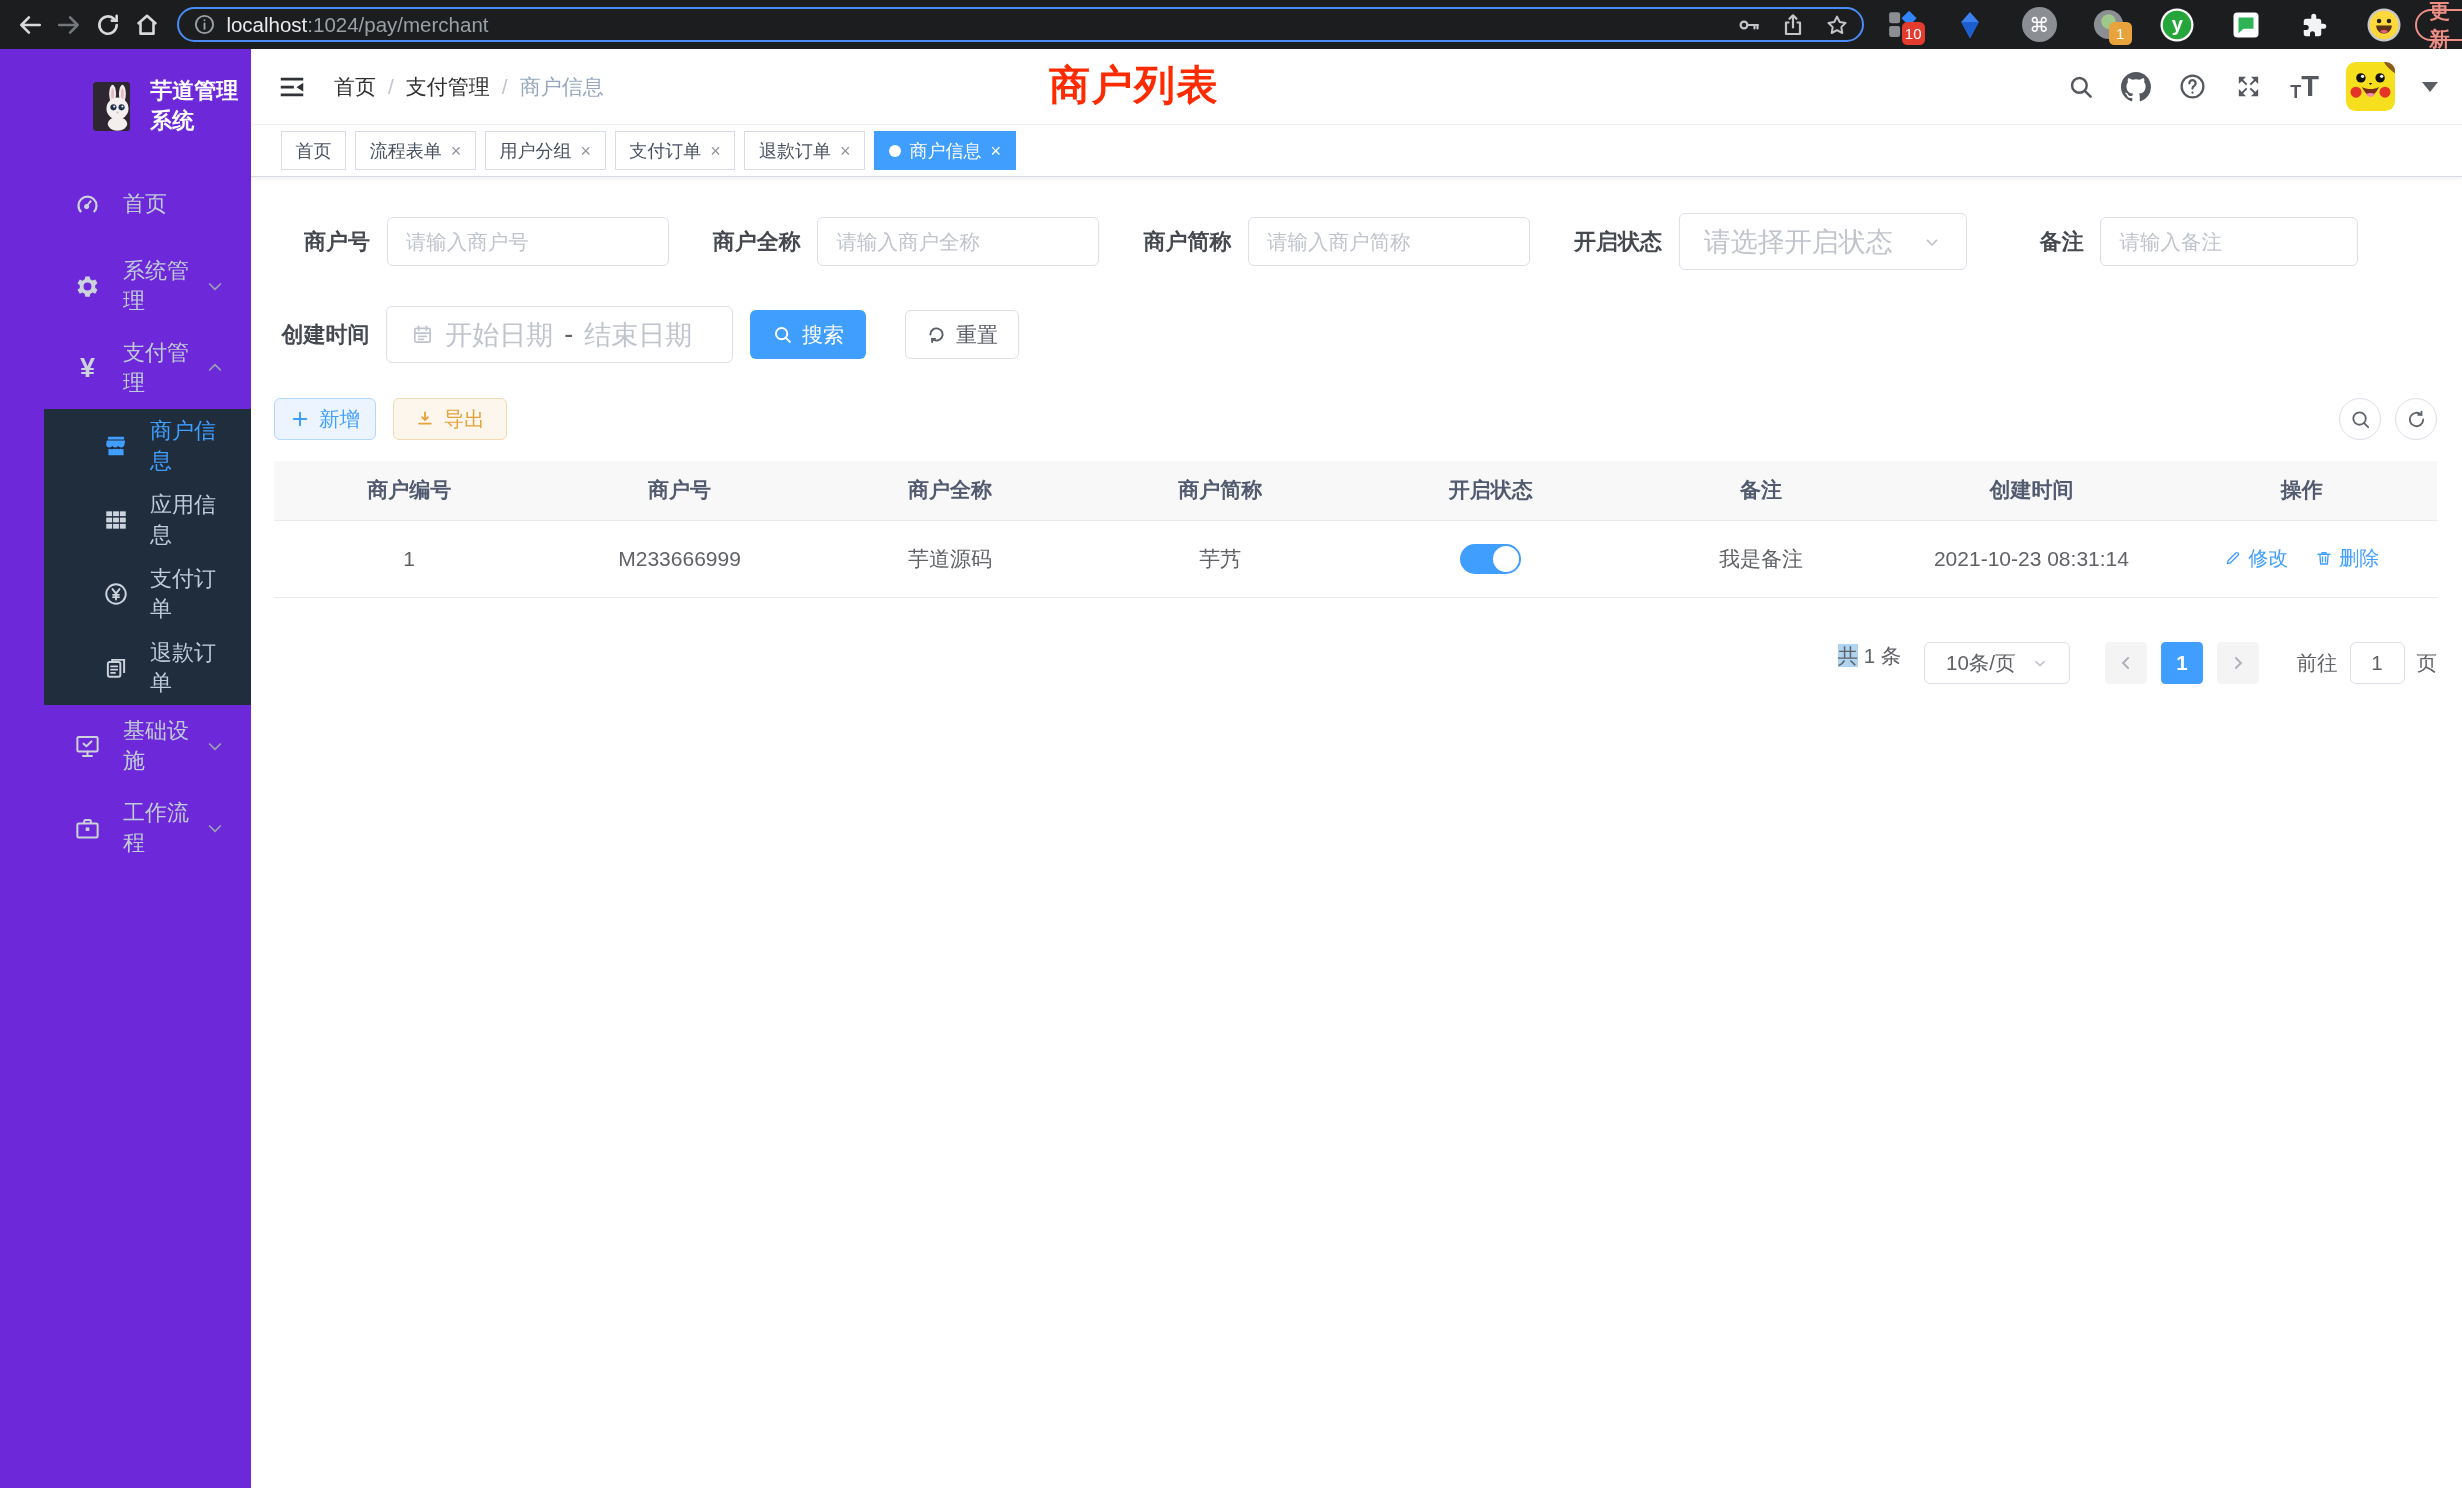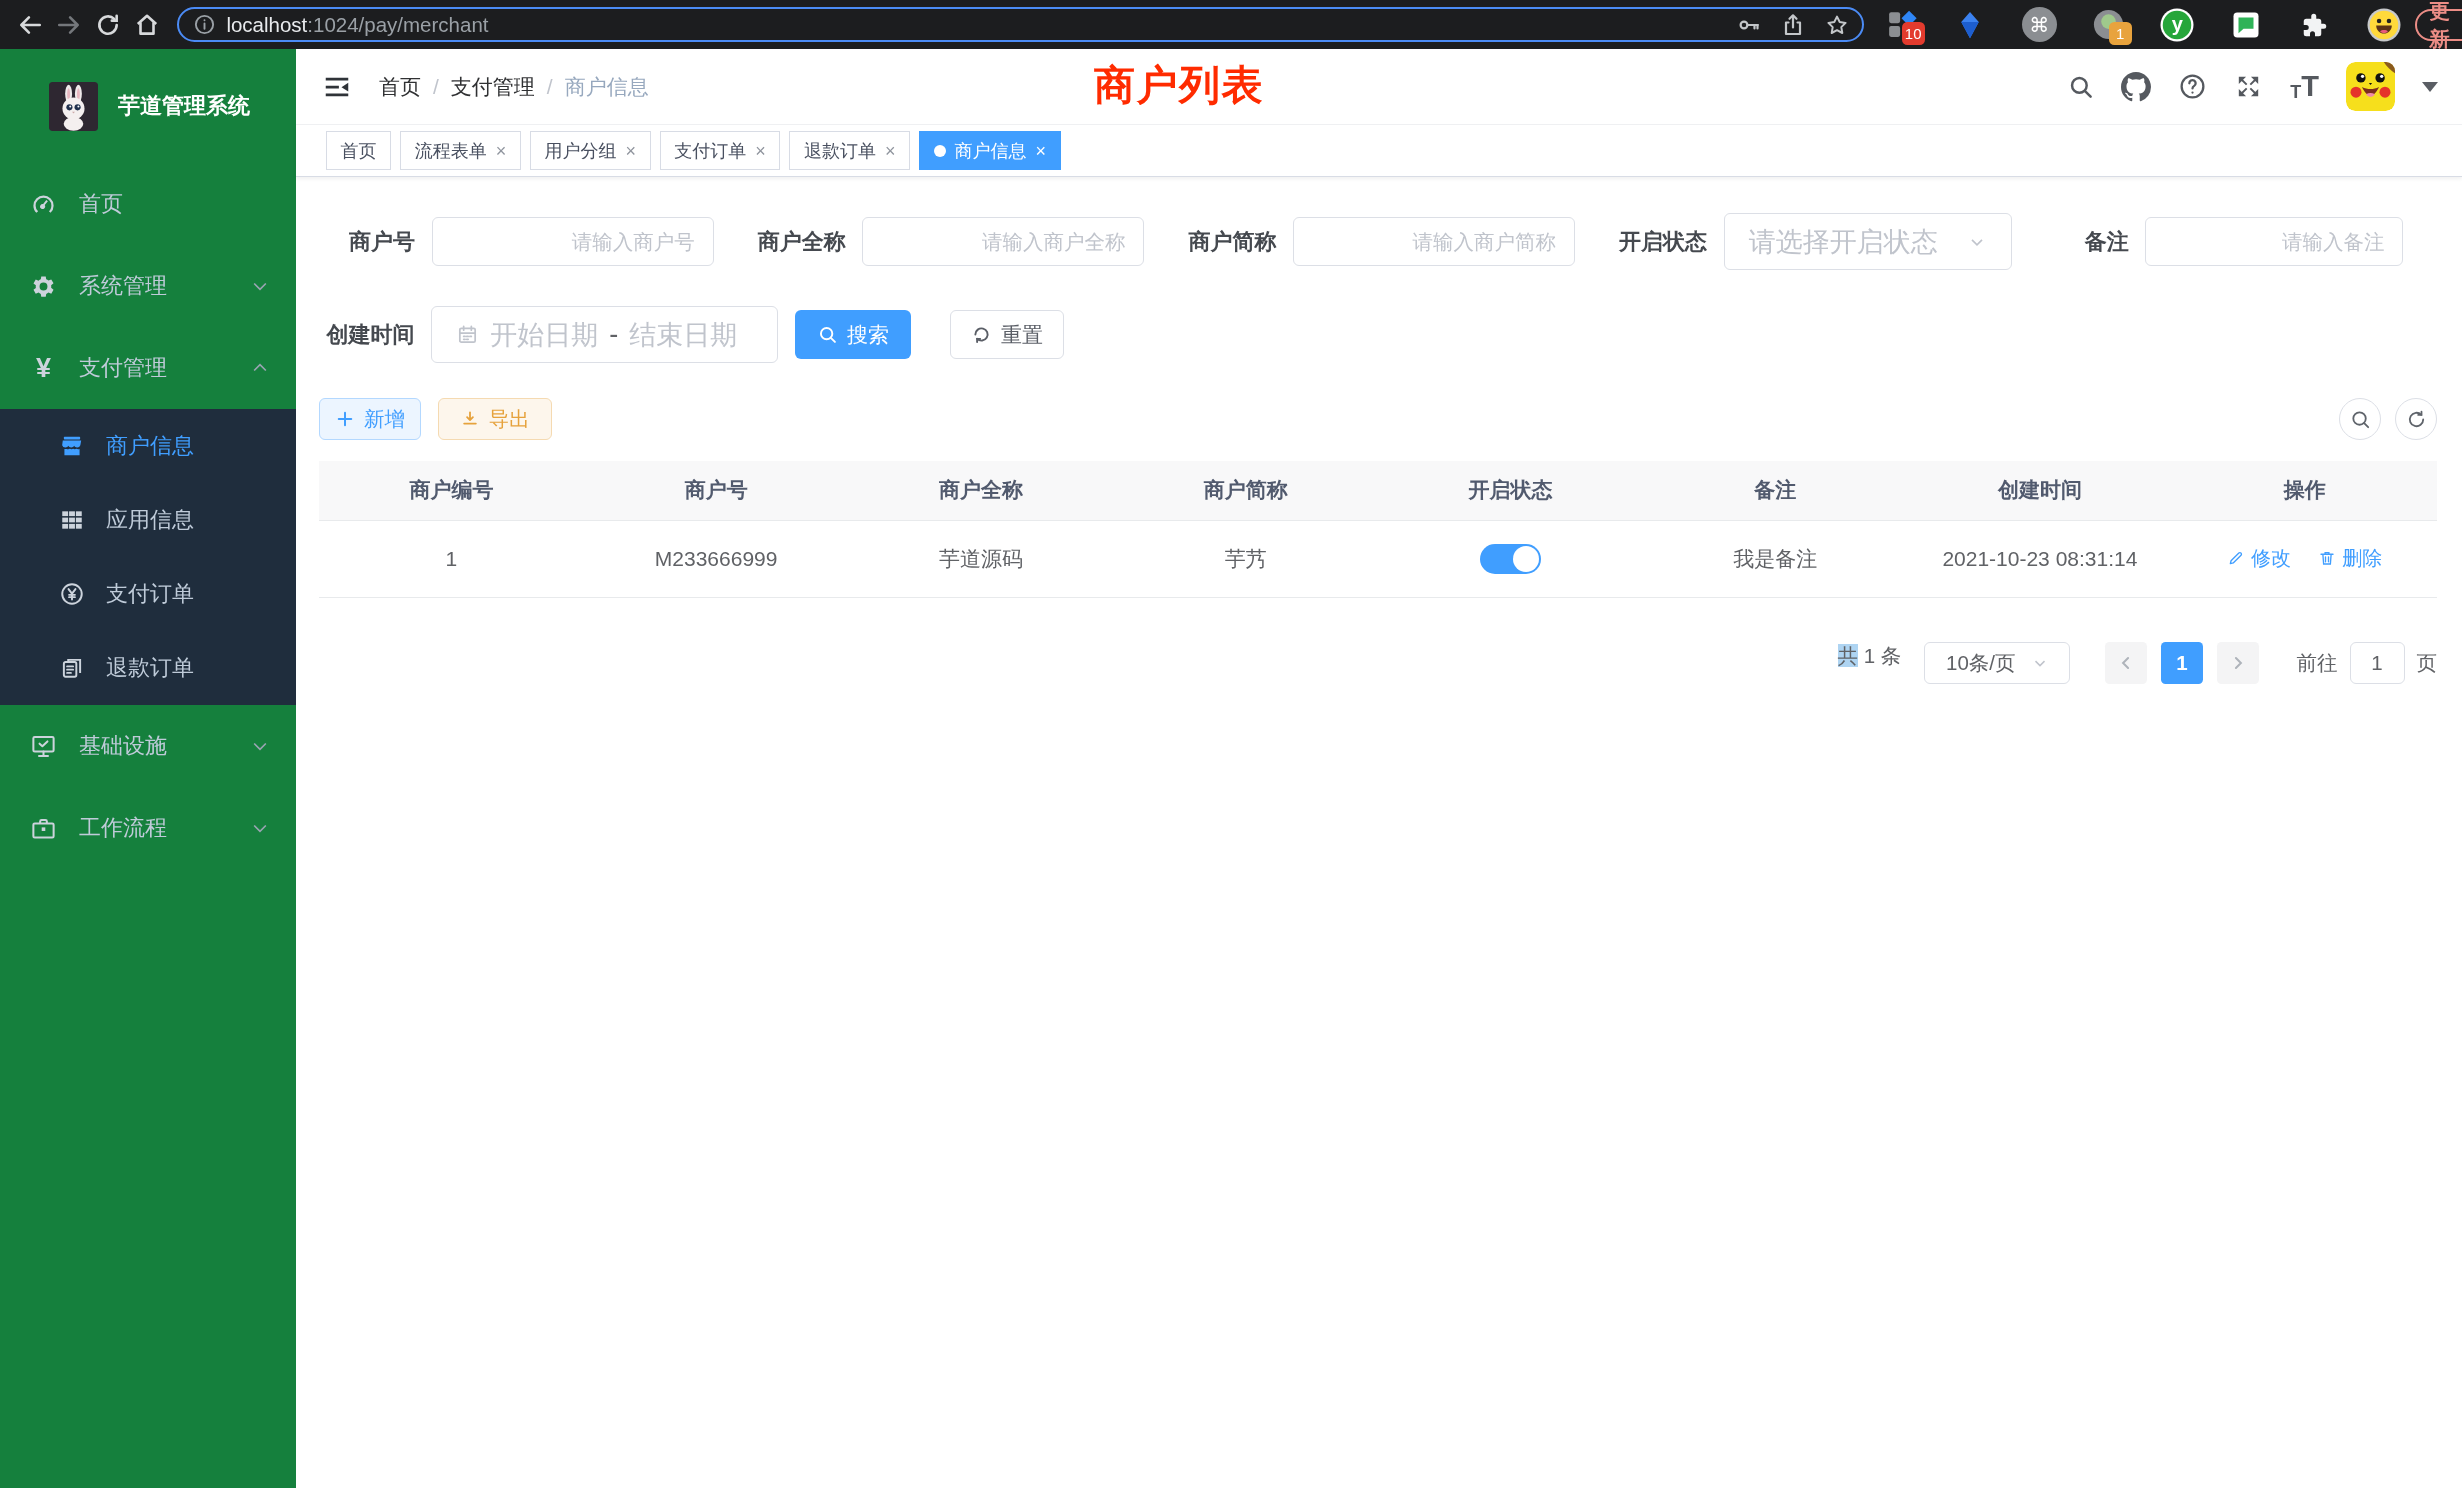--- a/index.html
+++ b/index.html
@@ -24,21 +24,21 @@
   .gray-circle { width:35px; height:35px; border-radius:50%; background:#8b8e92; display:flex; align-items:center; justify-content:center; color:#fff; }
   .update-pill { margin-left:12px; height:32px; border:2.3px solid #ec8d86; border-radius:17.4px; color:#ec8d86;
                  display:flex; align-items:center; gap:24px; padding:0 12px; font-size:20.5px; font-weight:600; }
   .dots { display:flex; flex-direction:column; gap:3.8px; }
   .dots i { width:4.5px; height:4.5px; border-radius:50%; background:#ec8d86; }
 
   
   .app { display:flex; height:1440px; }
 
   
-  .sidebar { width:296px; background:#15803d; flex-shrink:0; color:#bfcbd9; }
+  .sidebar { width:251px; background:#6d28d9; flex-shrink:0; color:#bfcbd9;padding-left:44px; }
   .logo-row { height:114px; display:flex; align-items:center; padding-left:49px; gap:20px; }
   .logo-title { color:#fff; font-size:22px; font-weight:700; }
   .menu-item { height:82px; display:flex; align-items:center; padding:0 26px 0 29px; font-size:22px; cursor:pointer; }
   .mi-icon { width:29px; height:29px; margin-right:21px; color:#ccd3dc; display:flex; align-items:center; justify-content:center; flex-shrink:0; }
   .mi-chev { margin-left:auto; color:#99a4b2; display:flex; }
   .submenu { background:#1f2d3d; }
   .submenu .menu-item { height:74px; padding-left:59px; }
   .submenu .mi-icon { width:26px; height:26px; }
   .menu-item.active, .menu-item.active .mi-icon { color:#409eff; }
   .yen-glyph { font-size:27px; font-weight:700; line-height:1; }
@@ -64,21 +64,21 @@
          background:#fff; color:#495060; font-size:18px; gap:9px; cursor:pointer; }
   .tag .x { color:#90959e; font-size:18px; line-height:1; }
   .tag.active { background:#409eff; border-color:#409eff; color:#fff; }
   .tag.active .x { color:#fff; }
   .dot { width:12px; height:12px; border-radius:50%; background:#fff; }
 
   
   .content { flex:1; padding:36px 25px 0 23px; position:relative; }
   .frow { display:flex; align-items:center; }
   .flabel { font-size:22px; font-weight:700; color:#45494f; margin-right:16.7px; white-space:nowrap; }
-  .inp { height:49px; border:0.8px solid #dcdfe6; border-radius:6px; padding:0 18px; font-size:20.5px; color:#606266; background:#fff; outline:none;text-align:right; }
+  .inp { height:49px; border:0.8px solid #dcdfe6; border-radius:6px; padding:0 18px; font-size:20.5px; color:#606266; background:#fff; outline:none; }
   .inp::placeholder { color:#c0c4cc; }
   .fakebox { height:57px; border:0.8px solid #dcdfe6; border-radius:6px; display:flex; align-items:center; padding:0 24px; font-size:27px; color:#c0c4cc; background:#fff; }
   .chev-dn { color:#c0c4cc; display:flex; }
   .btn { height:49px; border-radius:6px; display:inline-flex; align-items:center; gap:9px; font-size:21px; cursor:pointer; border:0.8px solid transparent; }
   .btn-search { background:#409eff; color:#fff; padding:0 21px; margin-left:16.7px; }
   .btn-reset { background:#fff; color:#5a5e66; border-color:#dcdfe6; padding:0 20px; margin-left:39px; }
   .btn-add { height:42px; background:#ecf5ff; color:#409eff; border-color:#b3d8ff; padding:0 15px; font-size:20.5px; }
   .btn-export { height:42px; background:#fdf6ec; color:#e6a23c; border-color:#f5dab1; padding:0 21px; font-size:20.5px; margin-left:16.7px; }
   .circle-btn { width:42px; height:42px; border:0.8px solid #dcdfe6; border-radius:50%; color:#5f646b;
                 display:flex; align-items:center; justify-content:center; background:#fff; cursor:pointer; }

